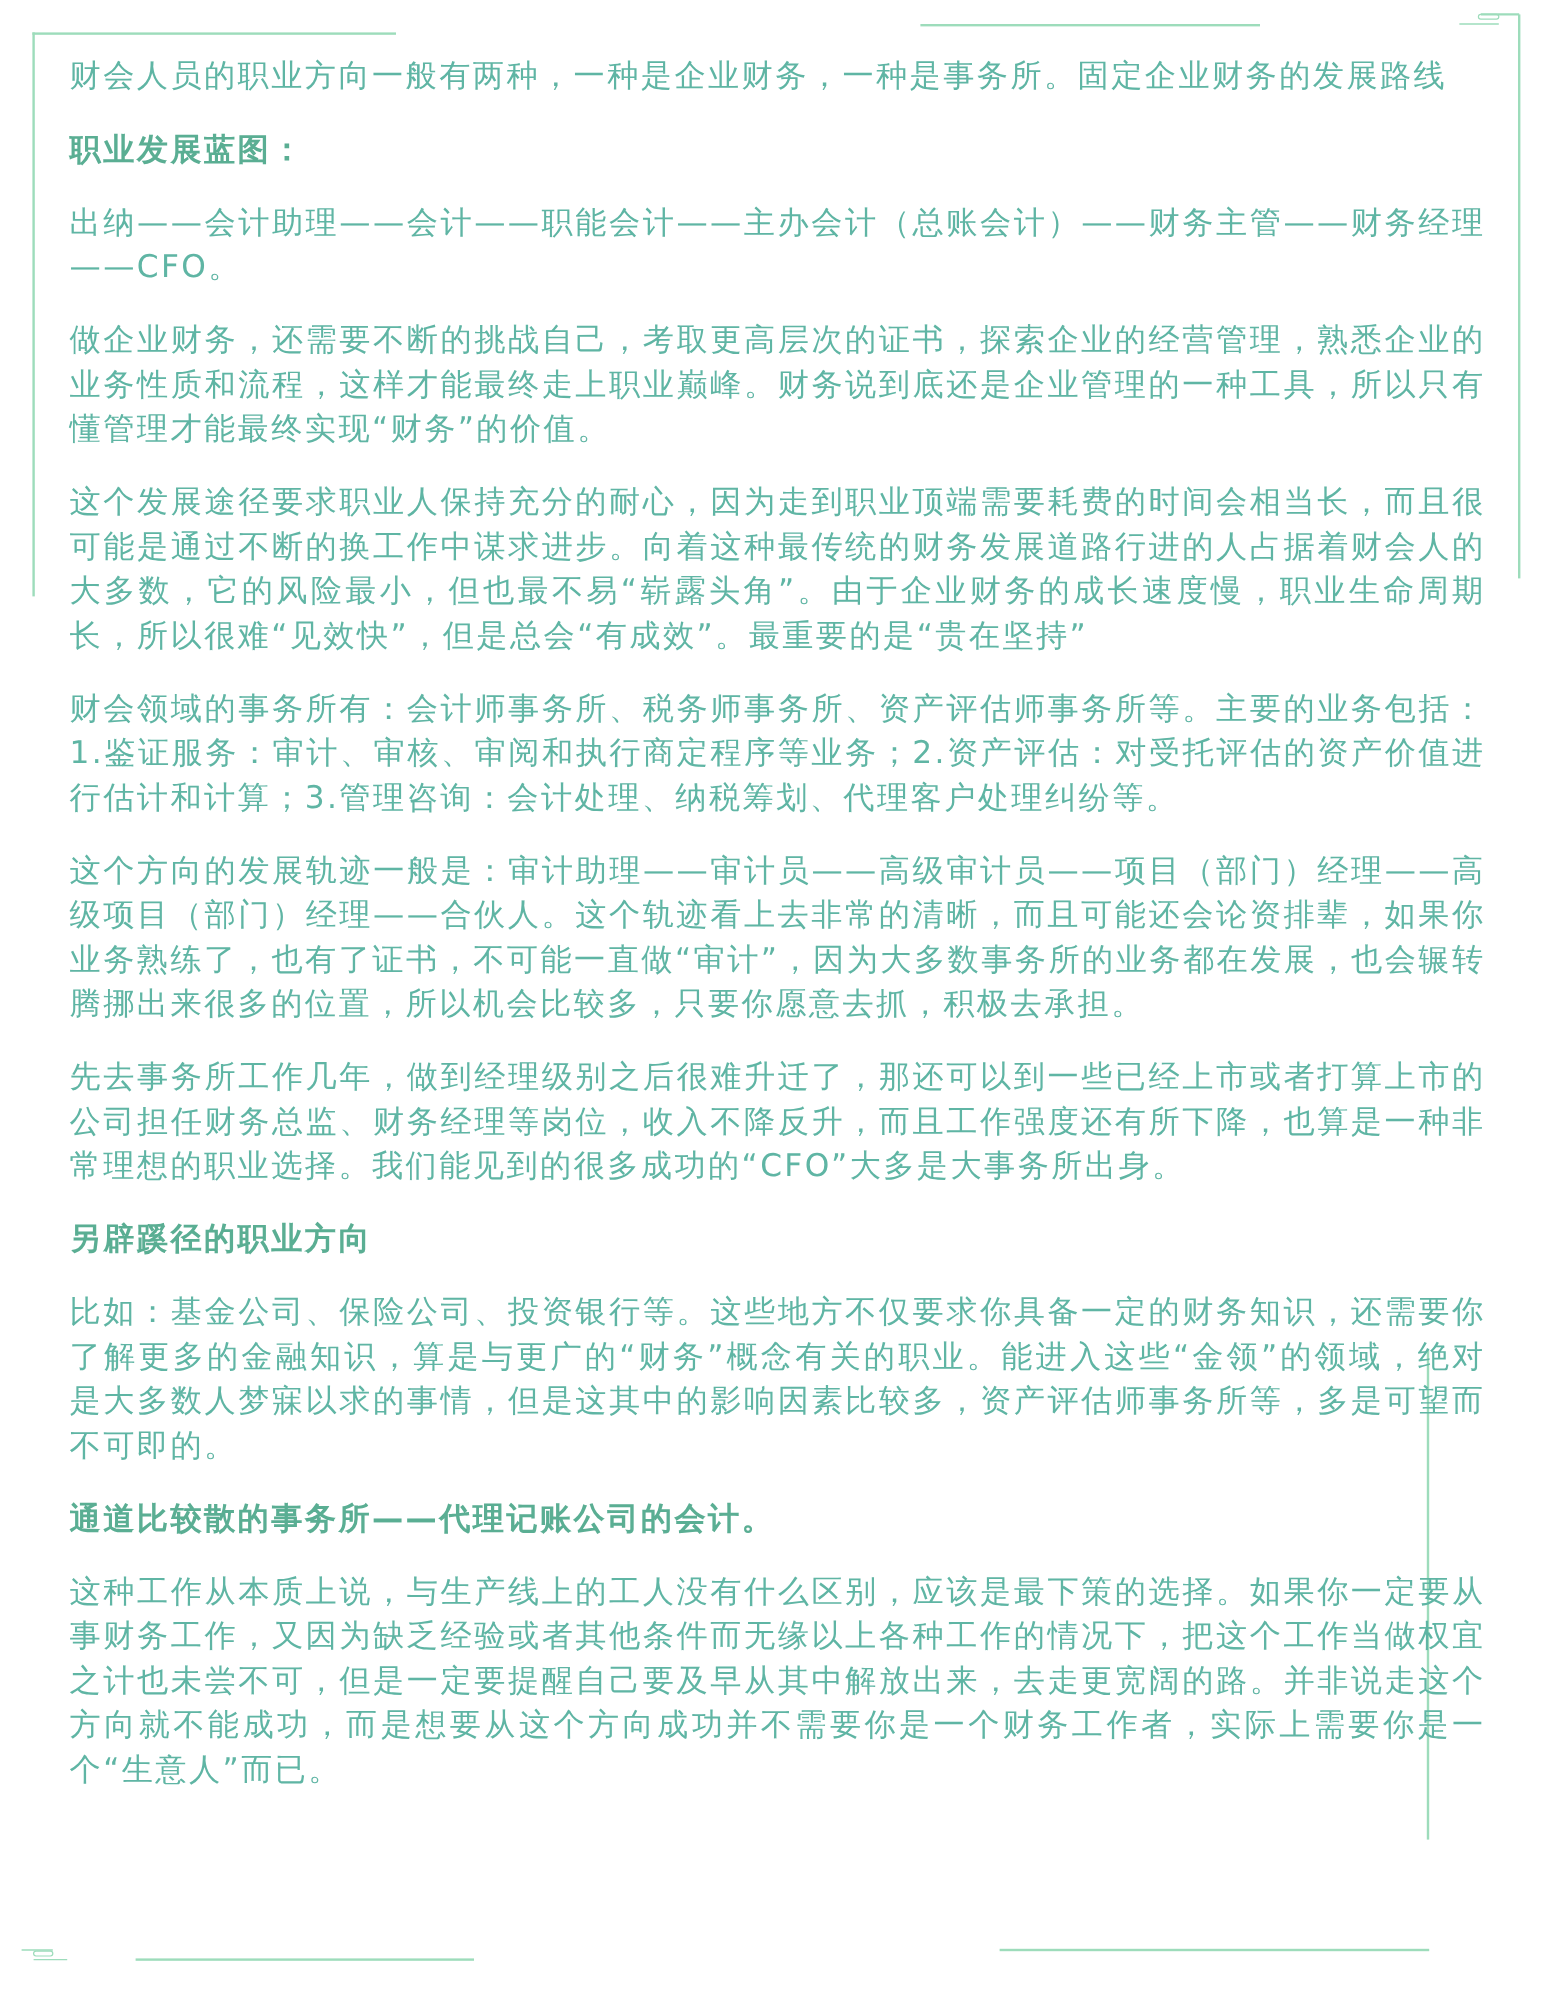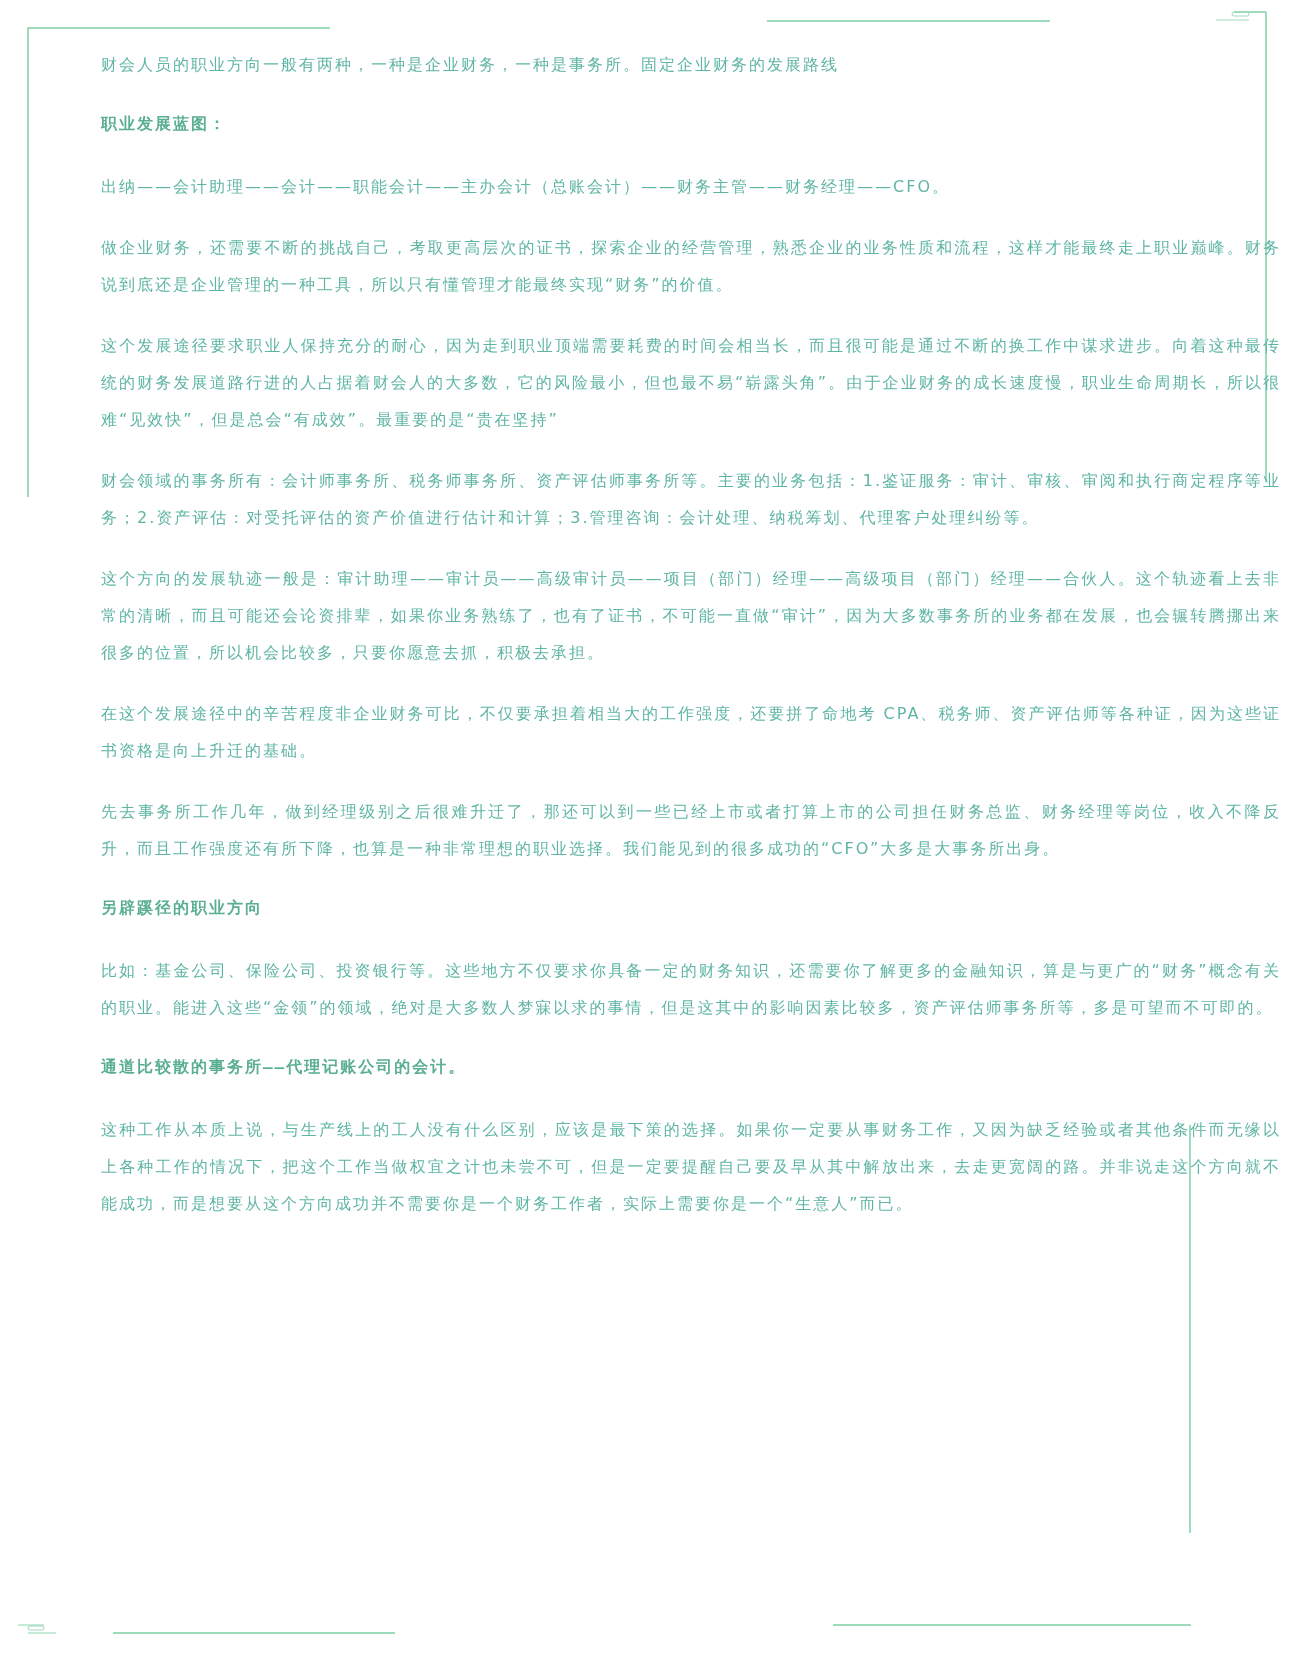--- a/index.html
+++ b/index.html
@@ -17,35 +17,33 @@
     .frame-line {
       position: absolute;
       background: #9ddcbb;
     }
     .content {
       position: absolute;
       left: 58px;
       top: 46px;
       width: 1180px;
       color: #5fb5a4;
-      font-size: 16px;
+      font-size: 26px;
       letter-spacing: 2px;
       line-height: 37px;
-      margin-left: 43px;
     }
     .para {
       margin: 0 0 24px 0;
       text-align: justify;
     }
     .heading {
       margin: 0 0 24px 0;
       font-weight: bold;
       color: #5aae93;
       letter-spacing: 2px;
-      font-family: Liberation Mono, monospace;
     }
     .ornament {
       position: absolute;
     }
   </style>
 </head>
 <body>
 
 <div class="frame-line" style="left:27px; top:27px; width:303px; height:2px;"></div>
 <div class="frame-line" style="left:27px; top:27px; width:2px; height:470px;"></div>
@@ -69,21 +67,20 @@
 <div class="content">
   <p class="para">财会人员的职业方向一般有两种，一种是企业财务，一种是事务所。固定企业财务的发展路线</p>
 
   <p class="heading">职业发展蓝图：</p>
   <p class="para">出纳——会计助理——会计——职能会计——主办会计（总账会计）——财务主管——财务经理——CFO。</p>
   <p class="para">做企业财务，还需要不断的挑战自己，考取更高层次的证书，探索企业的经营管理，熟悉企业的业务性质和流程，这样才能最终走上职业巅峰。财务说到底还是企业管理的一种工具，所以只有懂管理才能最终实现“财务”的价值。</p>
   <p class="para">这个发展途径要求职业人保持充分的耐心，因为走到职业顶端需要耗费的时间会相当长，而且很可能是通过不断的换工作中谋求进步。向着这种最传统的财务发展道路行进的人占据着财会人的大多数，它的风险最小，但也最不易“崭露头角”。由于企业财务的成长速度慢，职业生命周期长，所以很难“见效快”，但是总会“有成效”。最重要的是“贵在坚持”</p>
 
   <p class="para">财会领域的事务所有：会计师事务所、税务师事务所、资产评估师事务所等。主要的业务包括：1.鉴证服务：审计、审核、审阅和执行商定程序等业务；2.资产评估：对受托评估的资产价值进行估计和计算；3.管理咨询：会计处理、纳税筹划、代理客户处理纠纷等。</p>
   <p class="para">这个方向的发展轨迹一般是：审计助理——审计员——高级审计员——项目（部门）经理——高级项目（部门）经理——合伙人。这个轨迹看上去非常的清晰，而且可能还会论资排辈，如果你业务熟练了，也有了证书，不可能一直做“审计”，因为大多数事务所的业务都在发展，也会辗转腾挪出来很多的位置，所以机会比较多，只要你愿意去抓，积极去承担。</p>
-  <p class="para">在这个发展途径中的辛苦程度非企业财务可比，不仅要承担着相当大的工作强度，还要拼了命地考 CPA、税务师、资产评估师等各种证，因为这些证书资格是向上升迁的基础。</p>
 
   <p class="para">先去事务所工作几年，做到经理级别之后很难升迁了，那还可以到一些已经上市或者打算上市的公司担任财务总监、财务经理等岗位，收入不降反升，而且工作强度还有所下降，也算是一种非常理想的职业选择。我们能见到的很多成功的“CFO”大多是大事务所出身。</p>
 
   <p class="heading">另辟蹊径的职业方向</p>
   <p class="para">比如：基金公司、保险公司、投资银行等。这些地方不仅要求你具备一定的财务知识，还需要你了解更多的金融知识，算是与更广的“财务”概念有关的职业。能进入这些“金领”的领域，绝对是大多数人梦寐以求的事情，但是这其中的影响因素比较多，资产评估师事务所等，多是可望而不可即的。</p>
 
   <p class="heading">通道比较散的事务所——代理记账公司的会计。</p>
   <p class="para">这种工作从本质上说，与生产线上的工人没有什么区别，应该是最下策的选择。如果你一定要从事财务工作，又因为缺乏经验或者其他条件而无缘以上各种工作的情况下，把这个工作当做权宜之计也未尝不可，但是一定要提醒自己要及早从其中解放出来，去走更宽阔的路。并非说走这个方向就不能成功，而是想要从这个方向成功并不需要你是一个财务工作者，实际上需要你是一个“生意人”而已。</p>
 </div>
 

